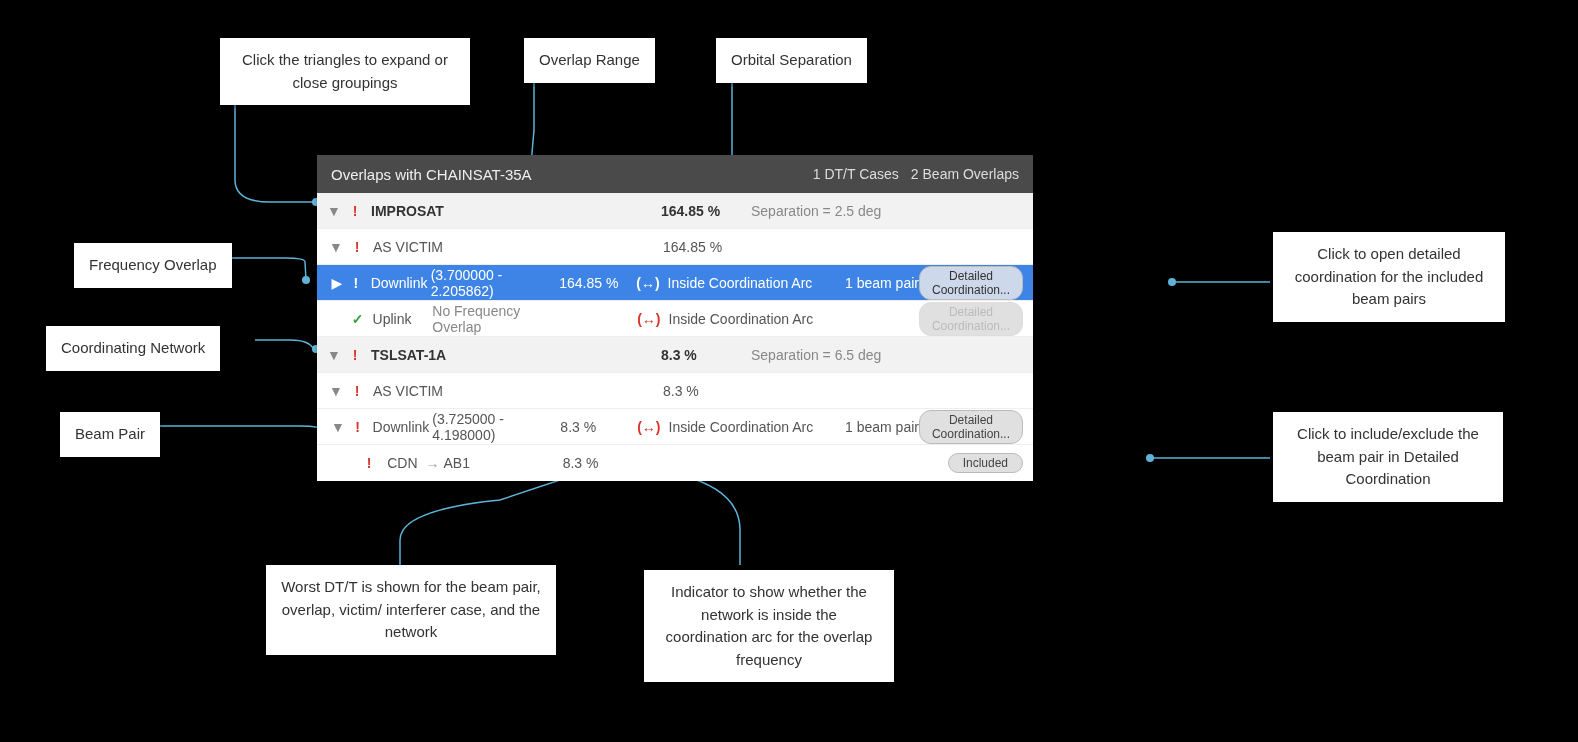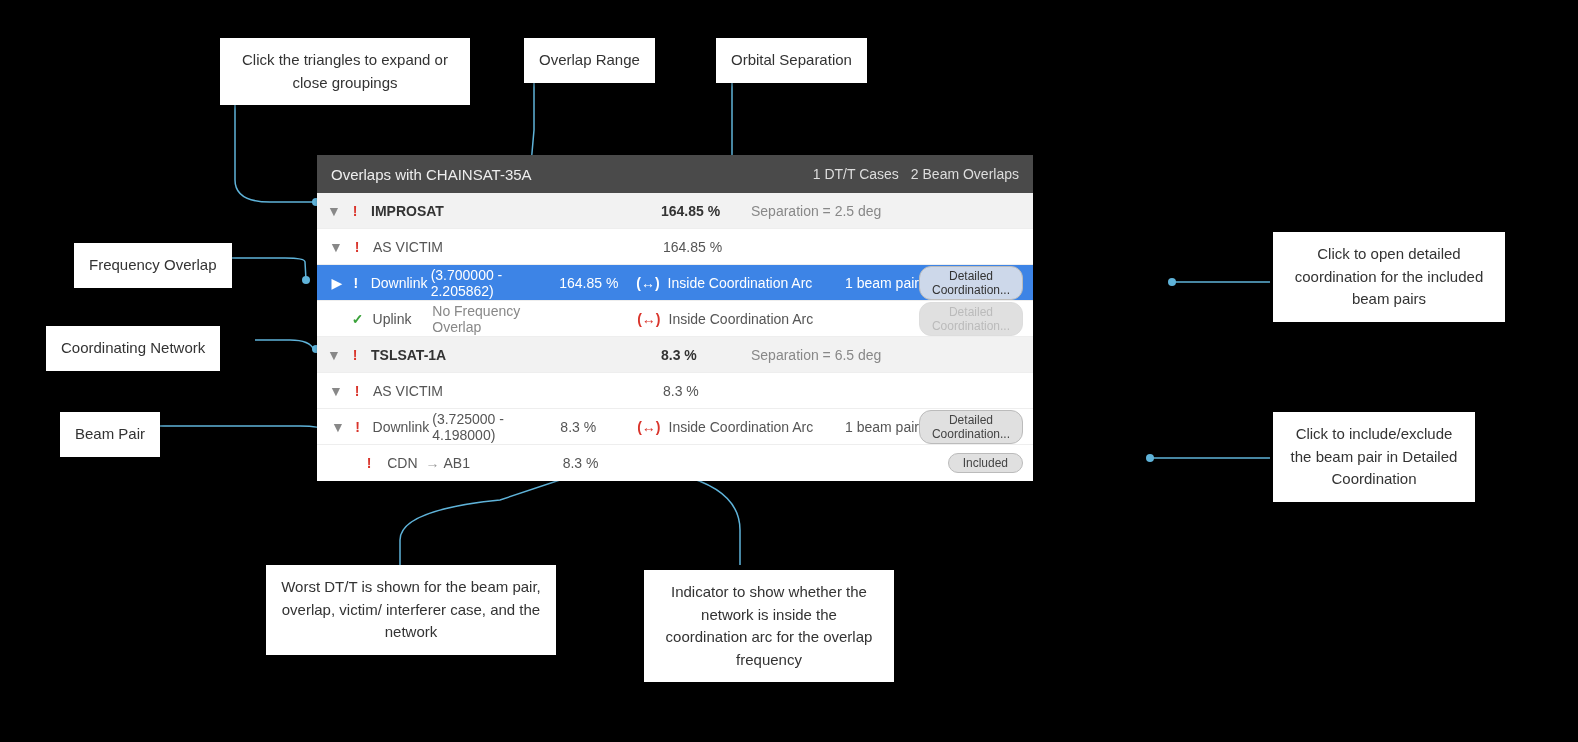--- a/index.html
+++ b/index.html
@@ -181,21 +181,21 @@
 </div>
 <div class="callout" style="left:46px; top:326px;">
   <span>Coordinating Network</span>
 </div>
 <div class="callout" style="left:60px; top:412px;">
   <span>Beam Pair</span>
 </div>
 <div class="callout" style="left:1273px; top:232px; width:232px;">
   <span>Click to open detailed coordination for the included beam pairs</span>
 </div>
-<div class="callout" style="left:1273px; top:412px; width:202px;">
+<div class="callout" style="left:1273px; top:412px; width:230px;">
   <span>Click to include/exclude the beam pair in Detailed Coordination</span>
 </div>
 <div class="callout" style="left:266px; top:565px; width:290px;">
   <span>Worst DT/T is shown for the beam pair, overlap, victim/ interferer case, and the network</span>
 </div>
 <div class="callout" style="left:644px; top:570px; width:250px;">
   <span>Indicator to show whether the network is inside the coordination arc for the overlap frequency</span>
 </div>
 
 <div class="panel">

